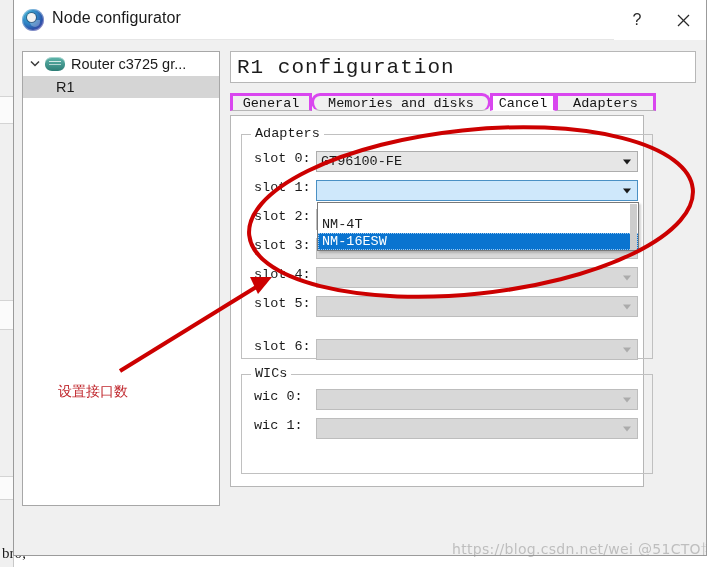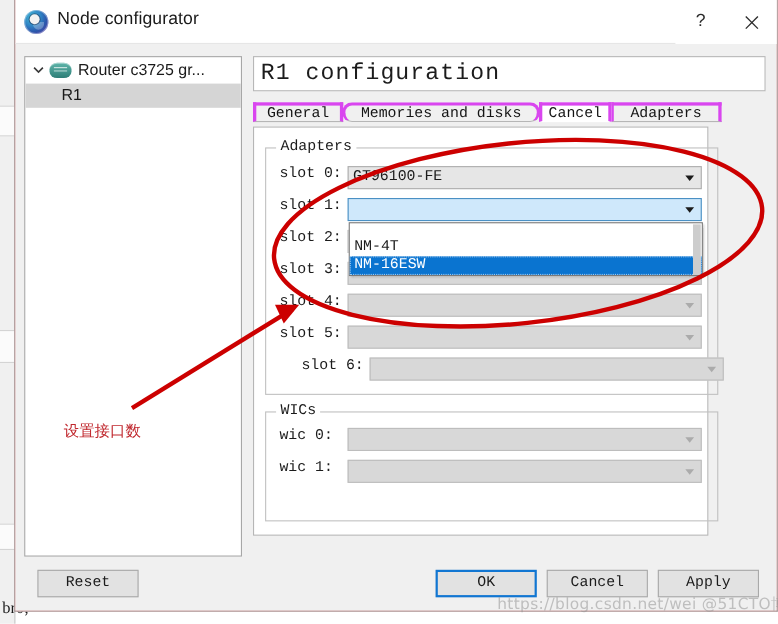--- a/index.html
+++ b/index.html
@@ -343,21 +343,21 @@
           </div>
 
           <div class="row" style="top:161px;">
             <span class="lbl">slot 5:</span>
             <span class="combo disabled">
               <span class="value"></span>
               <span class="arrow"></span>
             </span>
           </div>
 
-          <div class="row" style="top:190px;margin-left:20px;">
+          <div class="row" style="top:204px;">
             <span class="lbl">slot 6:</span>
             <span class="combo disabled">
               <span class="value"></span>
               <span class="arrow"></span>
             </span>
           </div>
         </div>
 
         <div class="groupbox" id="grp-wics">
           <div class="gb-title">WICs</div>
@@ -389,34 +389,20 @@
             <span>NM-16ESW</span>
           </div>
           <div id="dd-scrollbar">
             <div class="thumb"></div>
           </div>
         </div>
 
       </div>
     </div>
 
-    <div id="buttonbar">
-      <div class="btn" id="btn-reset">
-        <span>Reset</span>
-      </div>
-      <div class="btn" id="btn-ok">
-        <span>OK</span>
-      </div>
-      <div class="btn" id="btn-cancel">
-        <span>Cancel</span>
-      </div>
-      <div class="btn" id="btn-apply">
-        <span>Apply</span>
-      </div>
-    </div>
 
   </div>
 </div>
 
 <div id="annot-text">设置接口数</div>
 
 <svg id="annot-svg">
   <ellipse cx="471" cy="212" rx="223" ry="82" transform="rotate(-6 471 212)" fill="none" stroke="#cc0000" stroke-width="4"></ellipse>
   <line x1="120" y1="371" x2="266" y2="281" stroke="#cc0000" stroke-width="4"></line>
   <polygon points="272,277 250,277 258,294" fill="#cc0000"></polygon>

